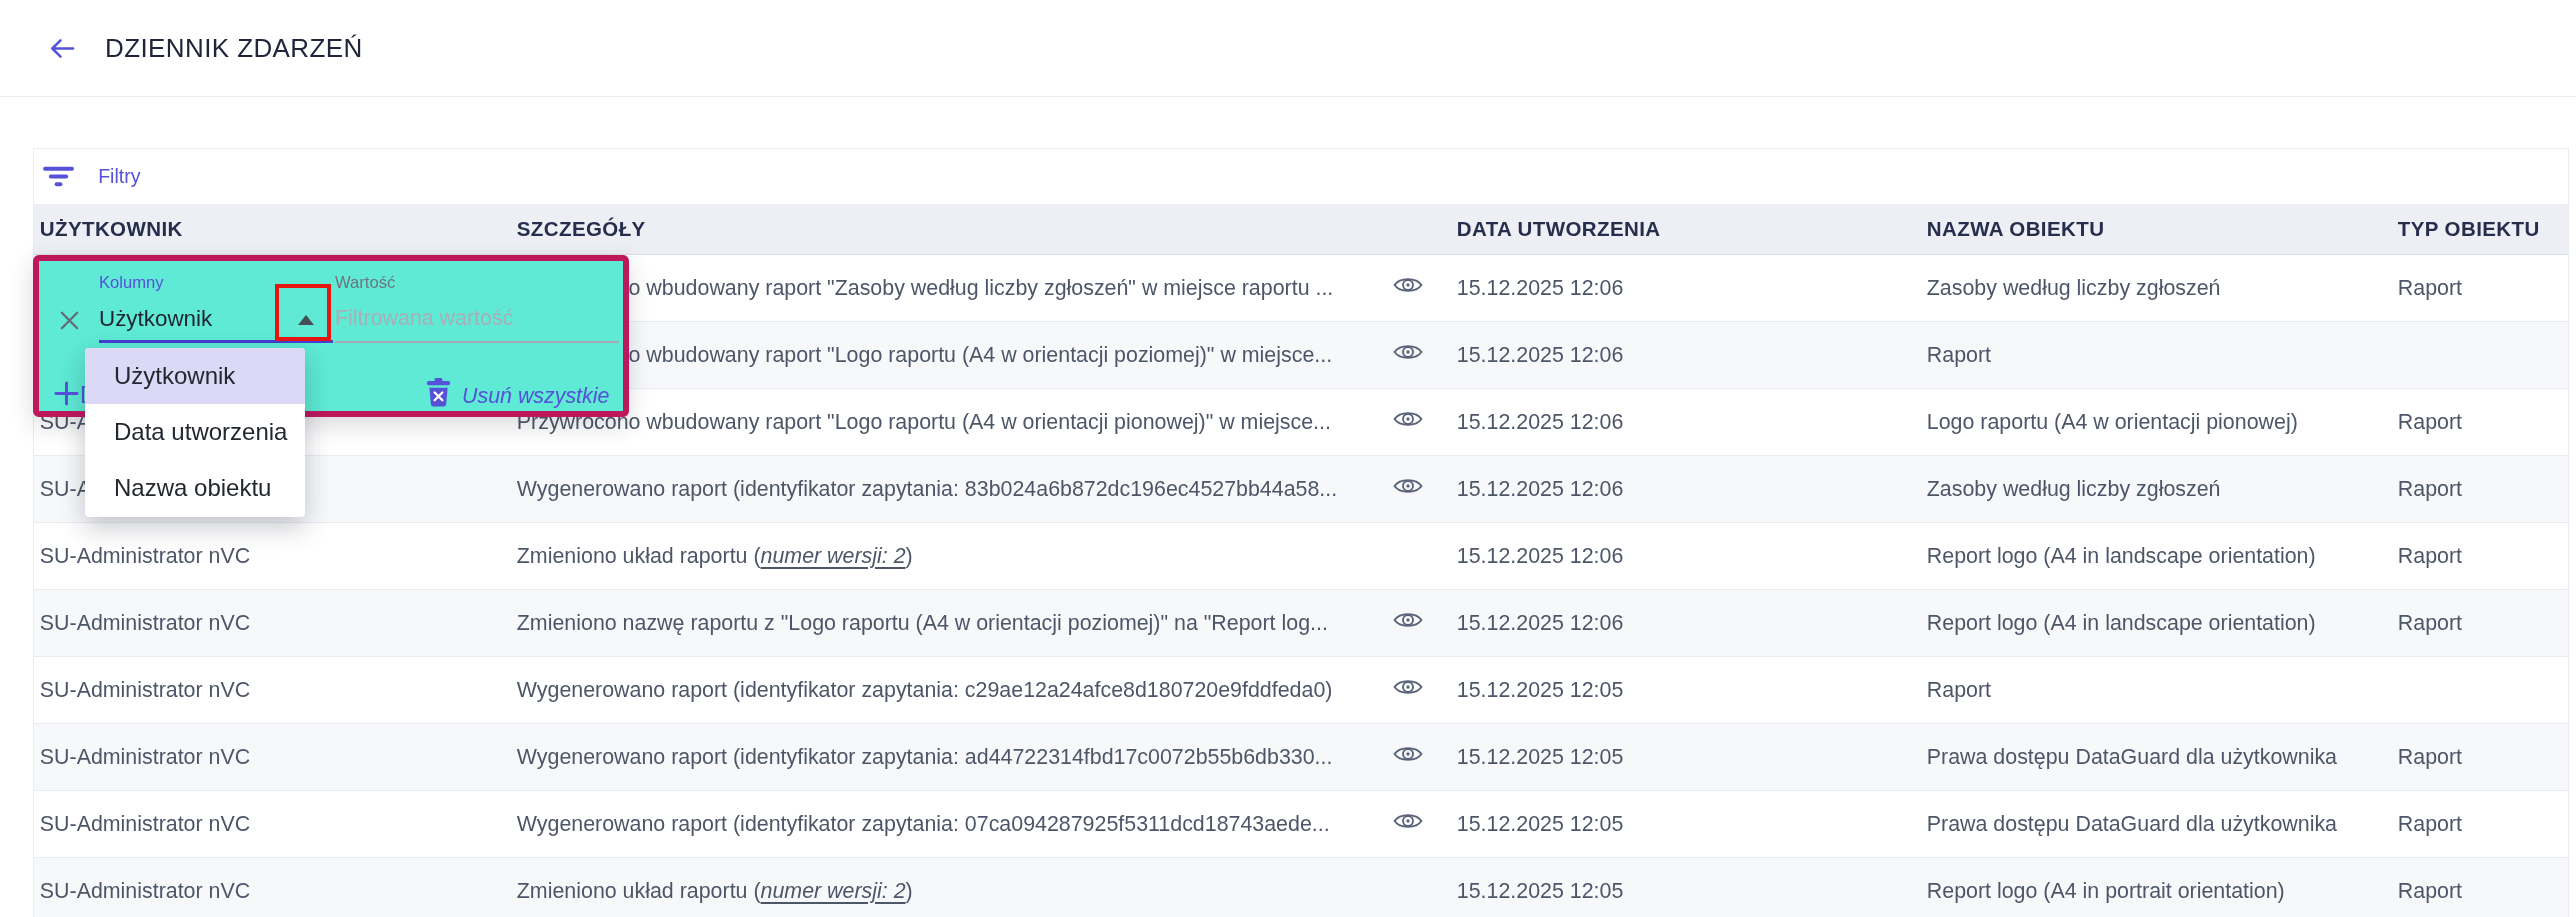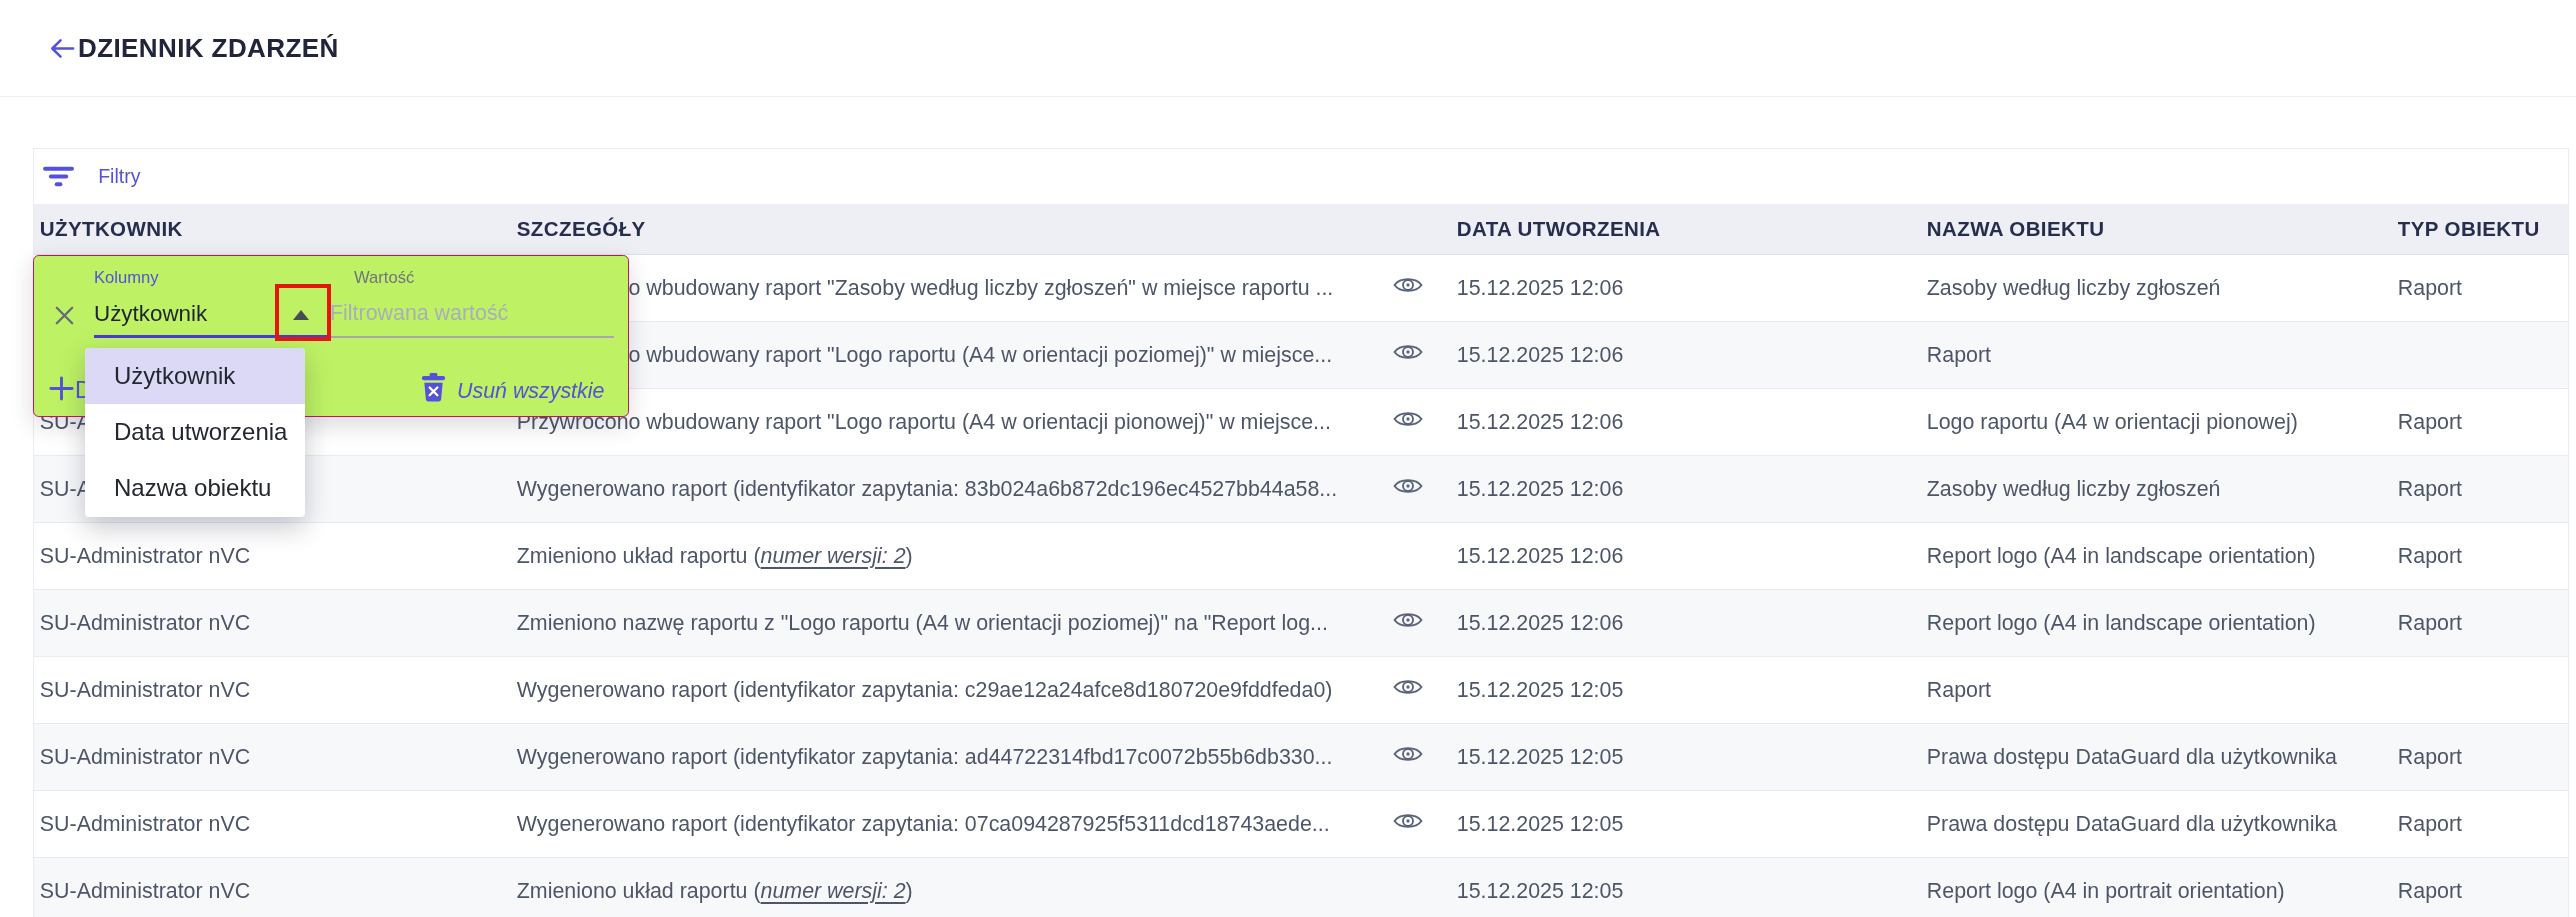--- a/index.html
+++ b/index.html
@@ -5,21 +5,21 @@
   * { margin:0; padding:0; box-sizing:border-box; }
   html,body { width:2576px; height:917px; overflow:hidden; background:#fff;
     font-family:"Liberation Sans", sans-serif; color:#4d5668; }
   .page { position:relative; width:2576px; height:917px; }
 
   
   .topbar { position:absolute; left:0; top:0; width:100%; height:97px;
     background:#fff; border-bottom:1.9px solid #eceef4; display:flex; align-items:center; }
   .back-btn { margin-left:45px; width:33px; height:33px; display:flex; align-items:center;
     justify-content:center; cursor:pointer; }
-  .page-title { margin-left:0; font-size:26px; font-weight:700; letter-spacing:0.4px;
+  .page-title { margin-left:27px; font-size:26px; font-weight:400; letter-spacing:0.4px;
     color:#20253b; }
 
   
   .card { position:absolute; left:33px; top:148px; width:2536px; height:787px;
     background:#fff; border:1px solid #e9ecf2; border-bottom:none; }
   .filterbar { height:55px; display:flex; align-items:center; padding-left:7.8px; gap:21.4px; }
   .filter-lbl { font-size:19.5px; color:#5551d8; }
 
   .grid { display:grid; grid-template-columns:477px 875px 65px 470px 471px 1fr;
     padding-left:5.8px; align-items:center; }
@@ -27,25 +27,25 @@
   .th { font-size:20.5px; font-weight:700; color:#262d4d; letter-spacing:0.4px; }
   .trow { height:67px; border-bottom:1px solid #e8ebf1; background:#fff; }
   .trow.alt { background:#f7f8fa; }
   .td { font-size:21.4px; color:#4d5668; white-space:nowrap; overflow:hidden; }
   .td.details { padding-right:9.7px; }
   .lnk { text-decoration:underline; text-underline-offset:3.9px;font-style:italic; }
   .eyeic { display:inline-flex; cursor:pointer; }
 
   
   .panel { position:absolute; left:33px; top:255px; width:596px; height:162px;
-    background:#bef264; border-radius:5.8px; border:1px solid #be185d;
+    background:#5eead4; border-radius:5.8px; border:6px solid #be185d;
     box-shadow:0 7.8px 23.4px rgba(22,27,45,.16); z-index:20; }
   .plabel { position:absolute; top:11.7px; font-size:16.6px; }
   .lbl-col { left:60px; color:#5551d8; }
-  .lbl-val { left:296px; color:#6d7480;margin-left:24px; }
+  .lbl-val { left:296px; color:#6d7480; }
   .x-ic { position:absolute; left:17.5px; top:47px; cursor:pointer; }
   .sel-value { position:absolute; left:60px; top:45px; font-size:22.4px; color:#1f2433; cursor:pointer; }
   .sel-arrow { position:absolute; left:259px; top:54px; width:0; height:0;
     border-left:8.8px solid transparent; border-right:8.8px solid transparent;
     border-bottom:10.7px solid #474d58; cursor:pointer; }
   .sel-line { position:absolute; left:60px; top:79px; width:234px; height:2.9px; background:#453ed1; }
   .val-input { position:absolute; left:296px; top:45px; width:284px; border:none; outline:none;
     font-size:21.4px; font-family:"Liberation Sans", sans-serif; color:#1f2433; background:transparent; }
   .val-input::placeholder { color:#a9aeb8; }
   .val-line { position:absolute; left:296px; top:80px; width:284px; height:1.9px; background:#a3a8b2; }

